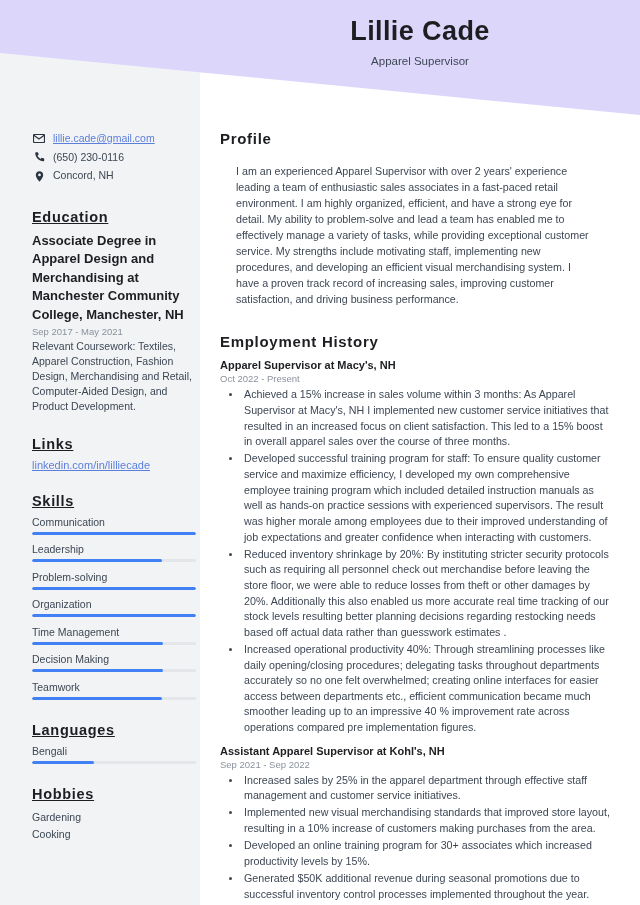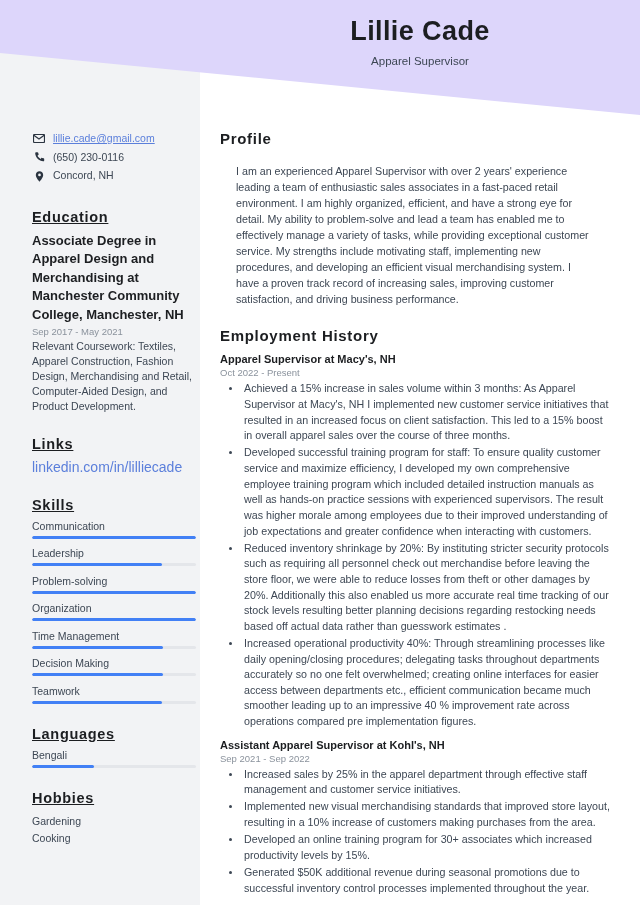--- a/index.html
+++ b/index.html
@@ -121,22 +121,23 @@
     margin-top: 2px;
     margin-bottom: 2px;
   }
   .edu-desc {
     font-size: 10.5px;
     color: #3d4754;
     line-height: 1.42;
   }
 
   .links-val {
-    font-size: 14px;
+    font-size: 11px;
     color: #5b7fdb;
+    text-decoration: underline;
   }
 
   .skill-item { margin-bottom: 8.5px; }
   .skill-label {
     font-size: 10.5px;
     color: #3d4754;
     margin-bottom: 4px;
   }
   .bar-track {
     width: 100%;
@@ -166,21 +167,21 @@
     box-sizing: border-box;
     z-index: 4;
   }
   .main-h {
     font-size: 15px;
     font-weight: bold;
     color: #1c1e21;
     letter-spacing: 0.7px;
     margin: 0 0 7px 0;
   }
-  .main-h.spaced { margin-top: 20px; }
+  .main-h.spaced { margin-top: 26px; }
   .profile-p {
     font-size: 10.7px;
     color: #3d4754;
     line-height: 1.5;
     margin: 16px;
   }
 
   .job { margin-bottom: 2px; }
   .job-title {
     font-size: 11px;

